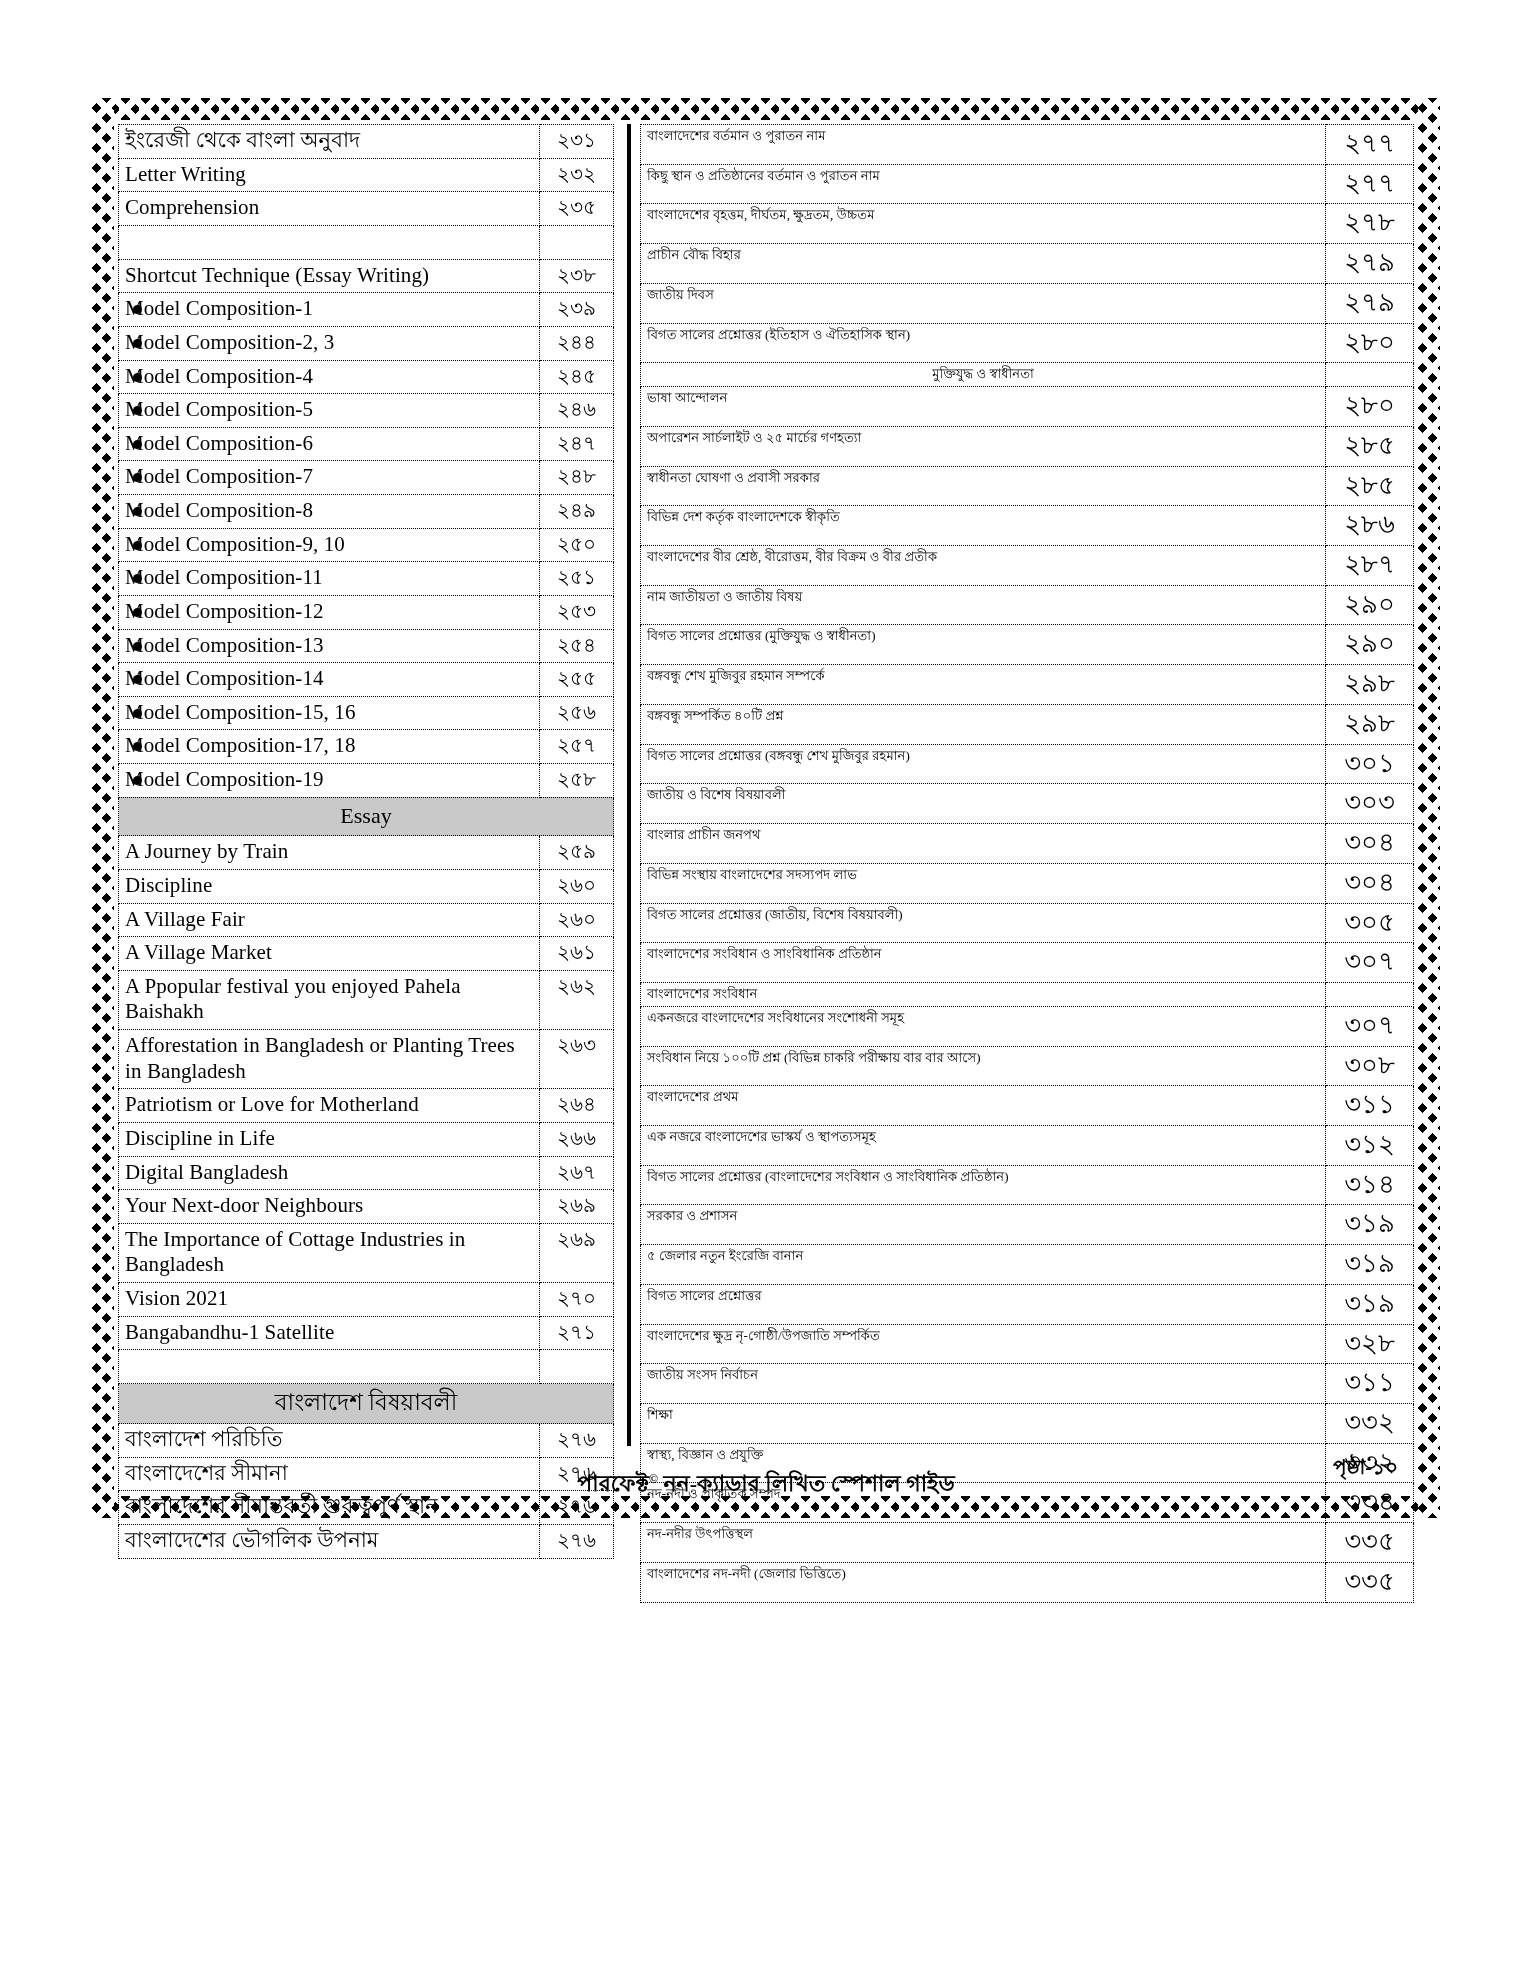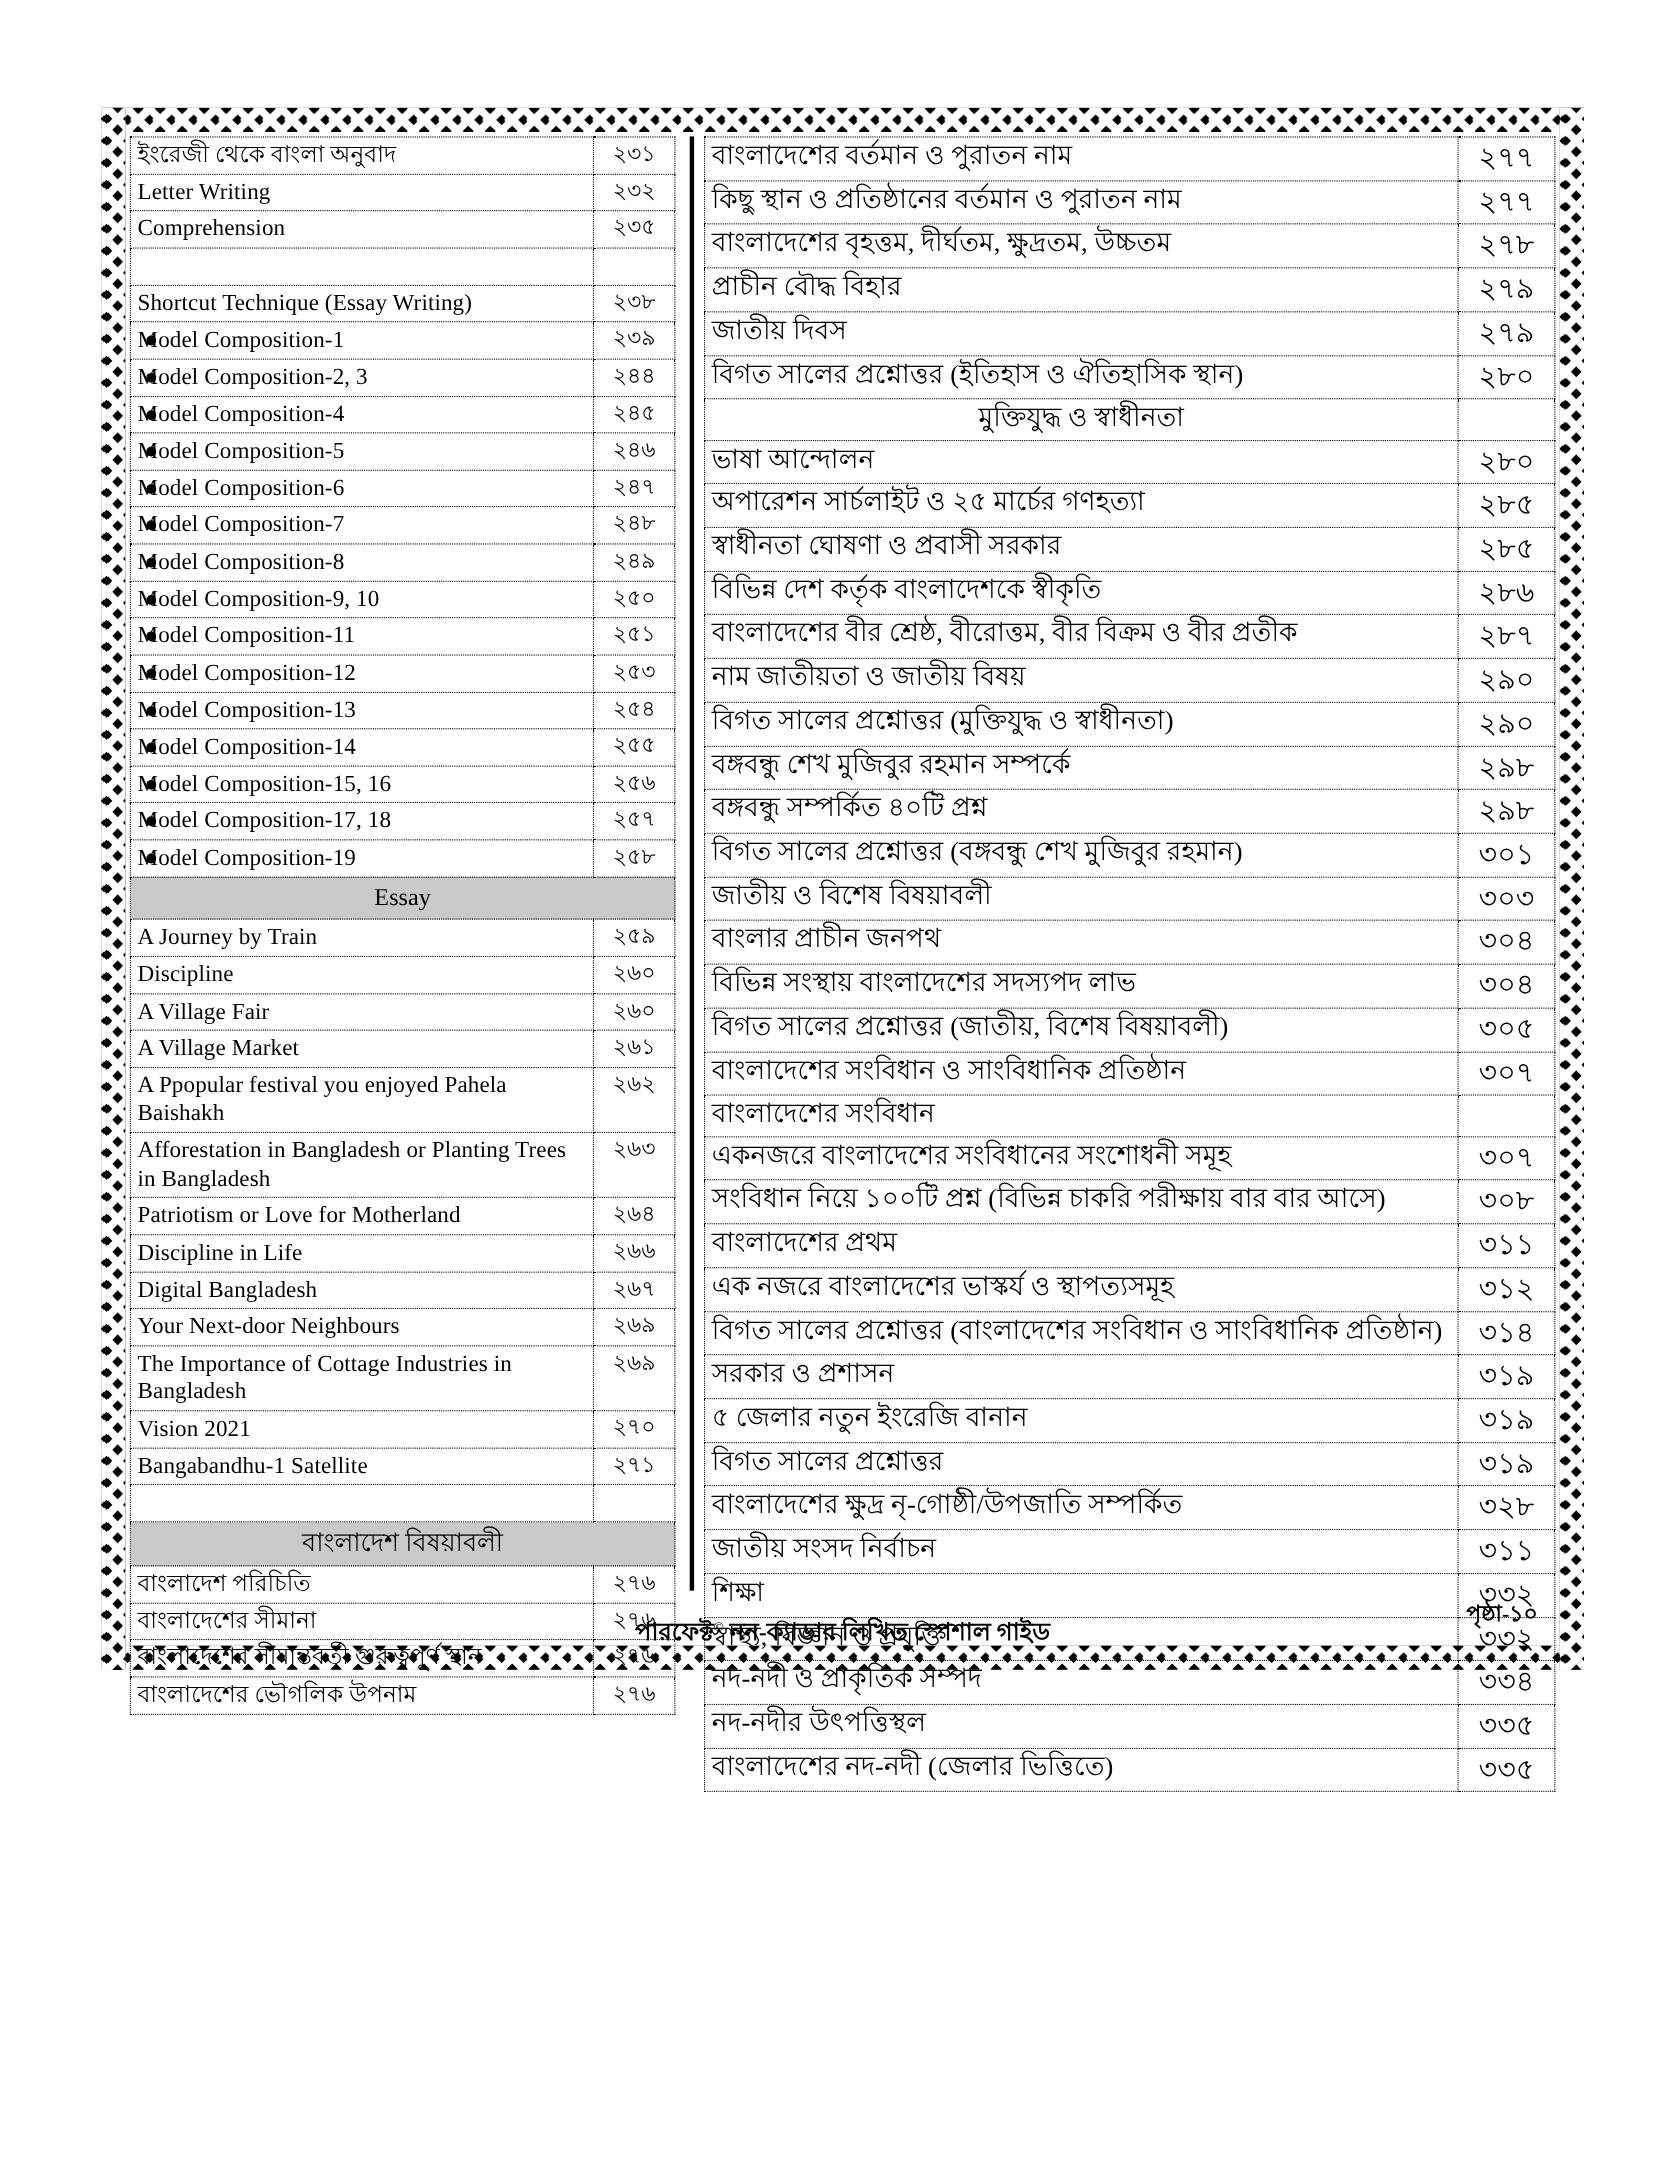--- a/index.html
+++ b/index.html
@@ -90,21 +90,21 @@
   td.title {
     font-size: 21px;
     letter-spacing: 0.1px;
   }
   td.pg {
     width: 74px;
     text-align: center;
     font-size: 20px;
     font-family: "Liberation Sans", "DejaVu Sans", sans-serif;
   }
-  .col-right td.title { font-size: 24px; }
+  .col-right td.title { font-size: 13px; }
   .col-right td.pg { width: 88px; font-size: 26px; text-align: center; }
 
   
   .bn { font-family: "Liberation Serif", "DejaVu Serif", serif; margin-top: 34px; }
 
   tr.section td {
     background: #c9c9c9;
     text-align: center;
     font-size: 22px;
     padding: 5px 6px 6px 6px;

